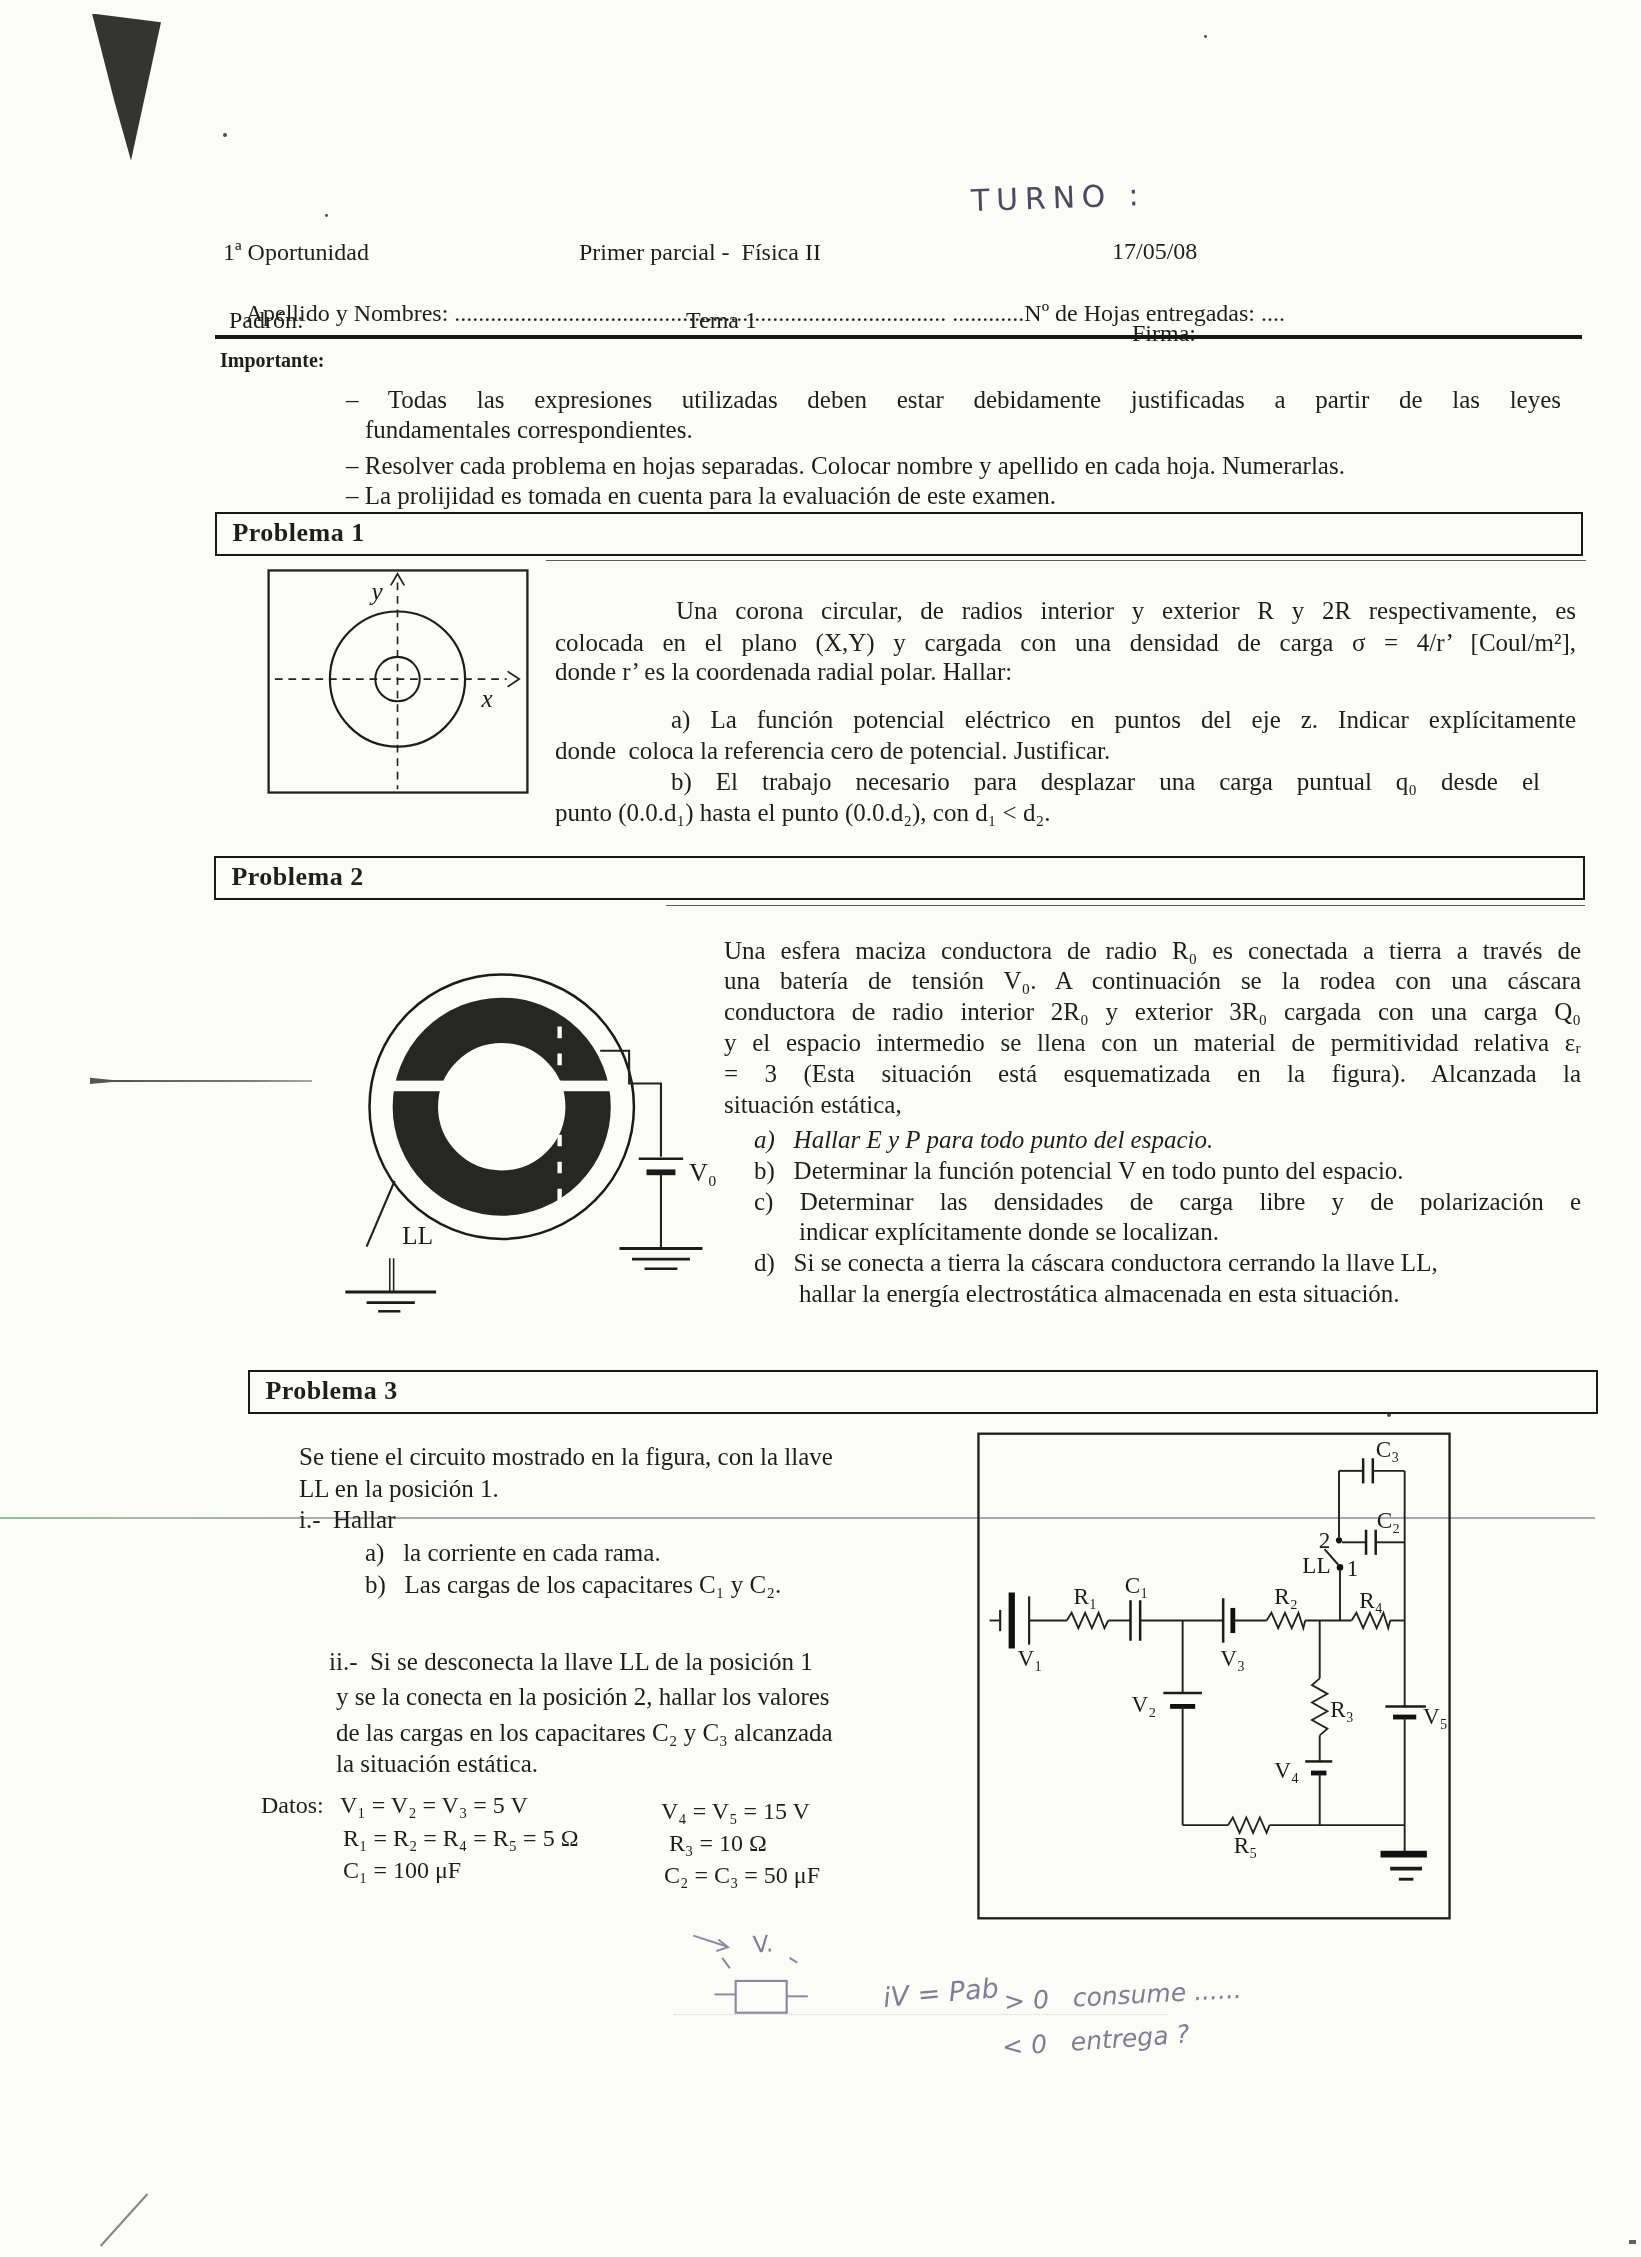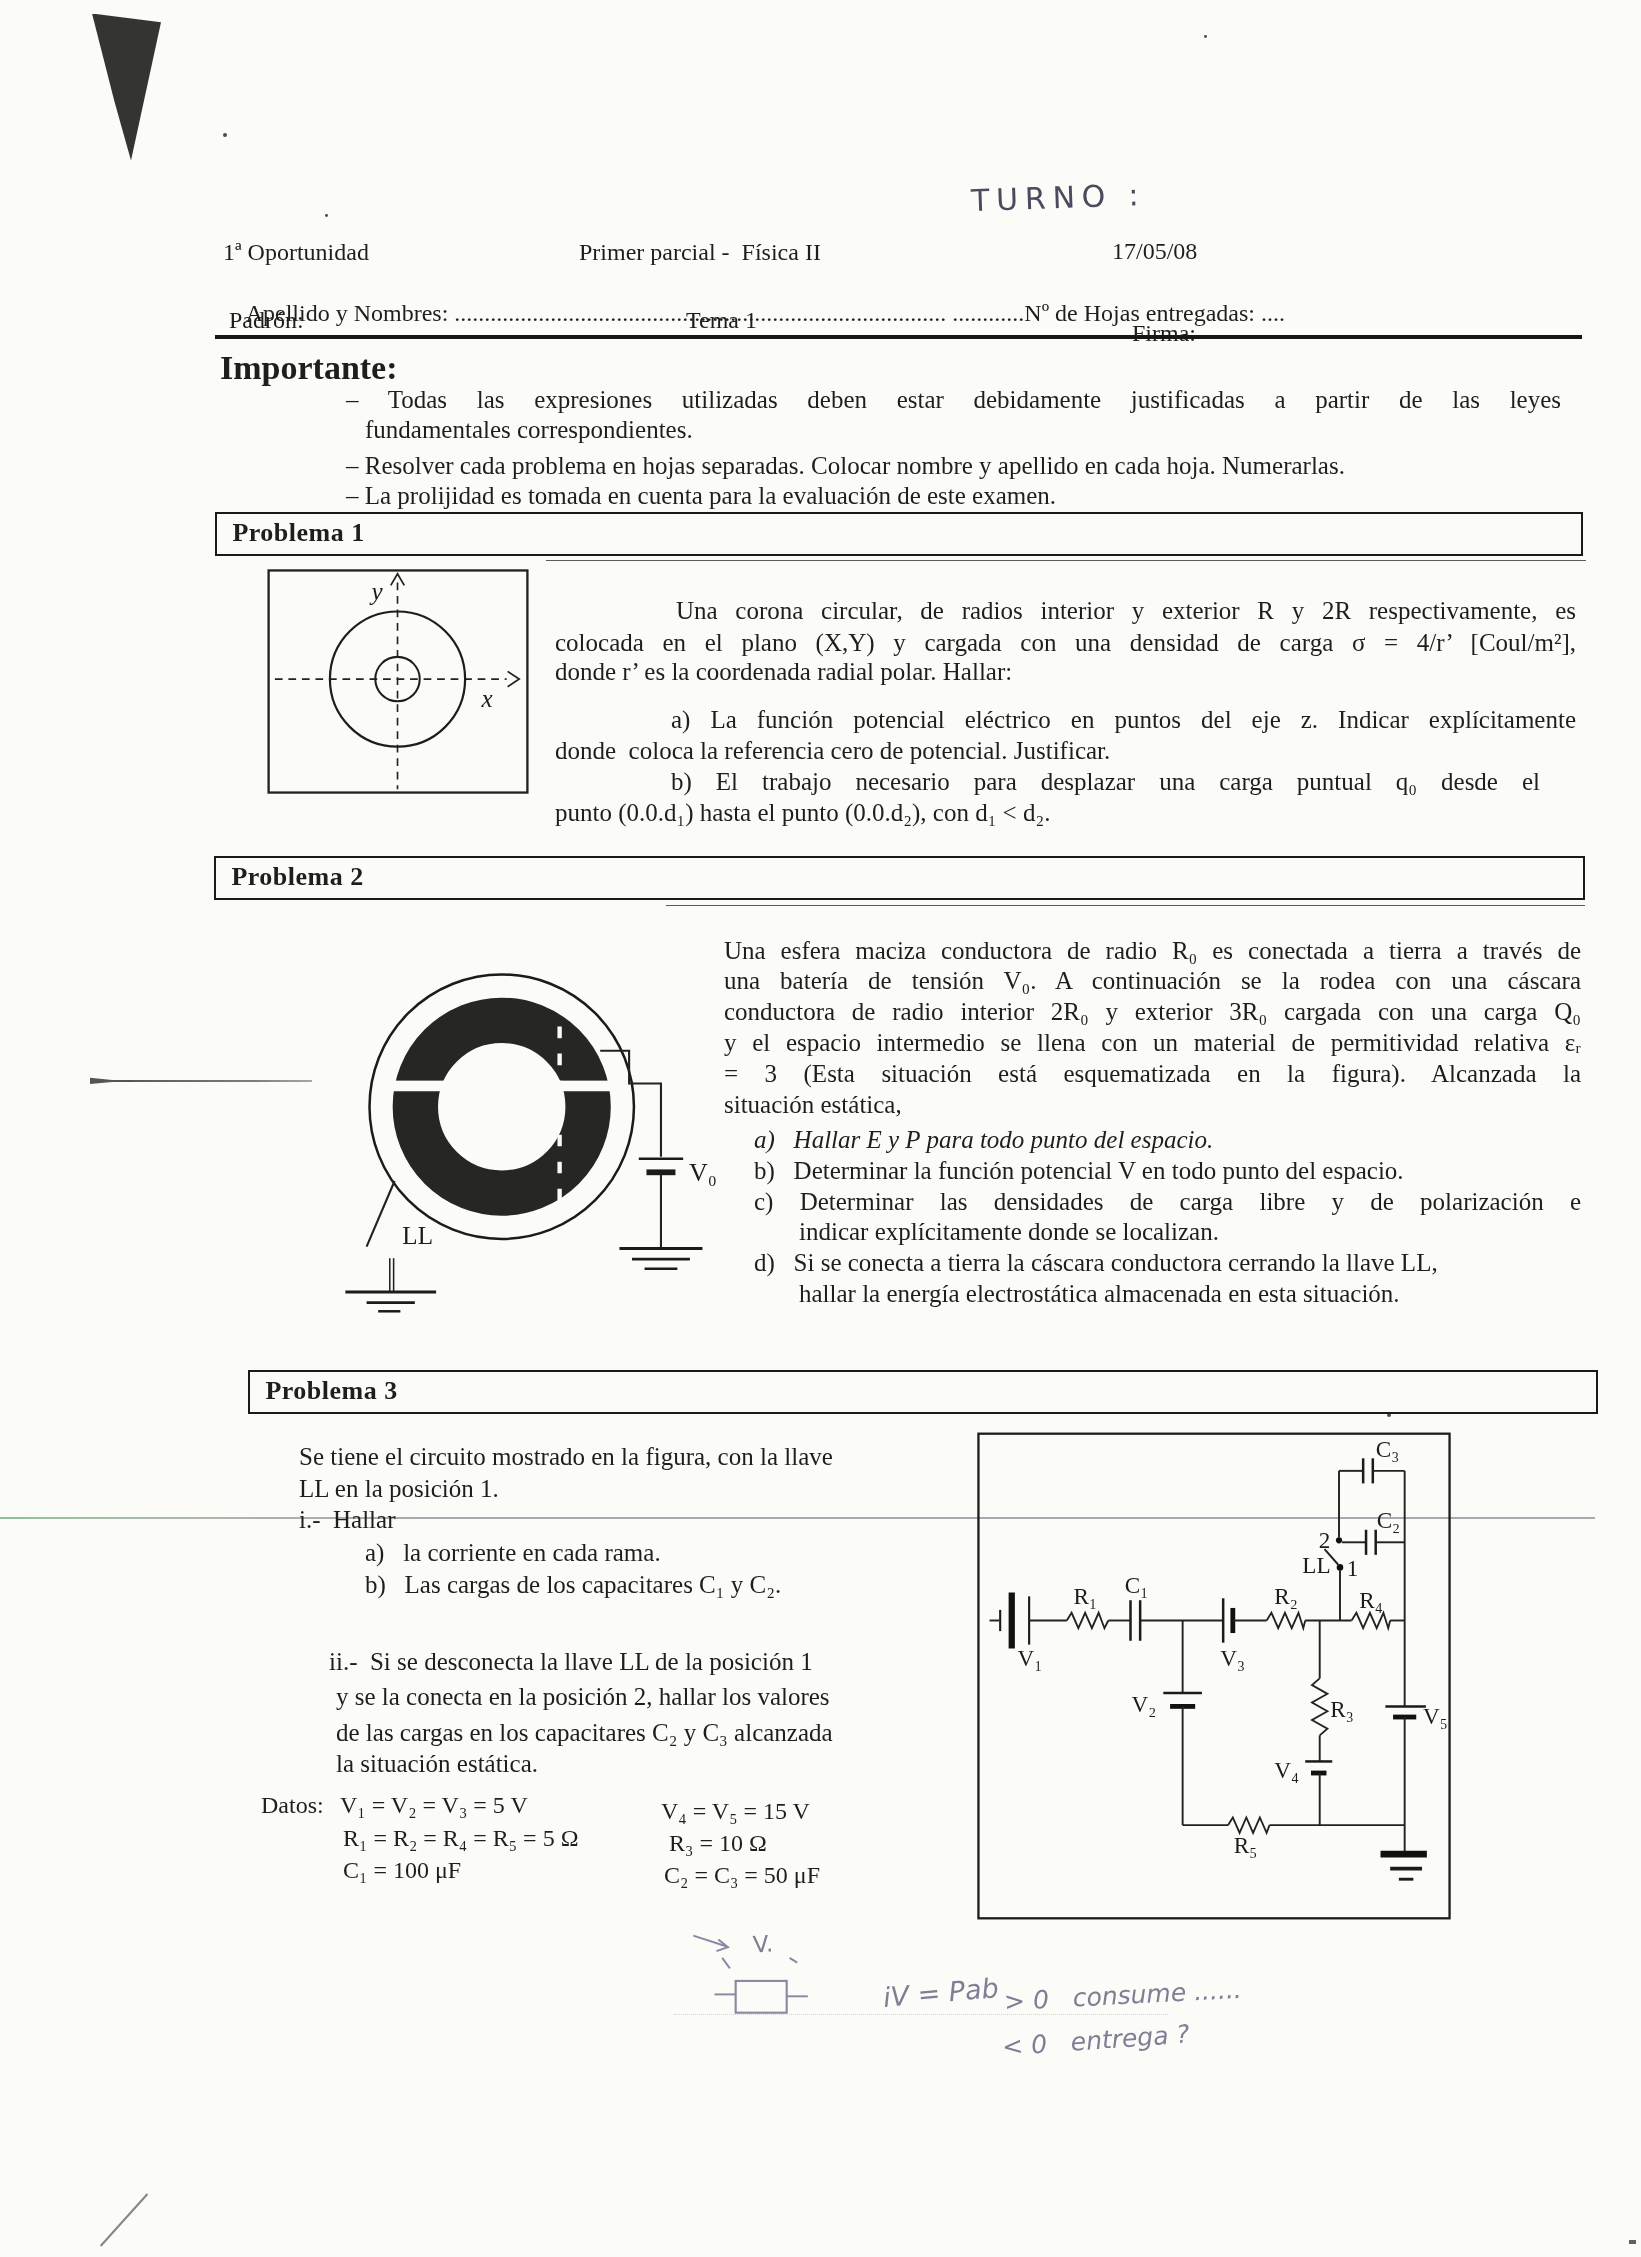--- a/index.html
+++ b/index.html
@@ -44,21 +44,21 @@
   <div class="t sm" style="left:223px;top:273px;">
     <span>Apellido y Nombres: </span><span>.................................................................................. ............</span><span>Nº de Hojas entregadas: ....</span>
   </div>
 
   <div class="t sm" style="left:229px;top:307px;">Padrón:</div>
   <div class="t sm" style="left:686px;top:307px;">Tema 1</div>
   <div class="t sm" style="left:1132px;top:307px;margin-top:13px;">Firma:</div>
 
   <div class="rule" style="left:215px;top:335px;width:1367px;height:4.3px;"></div>
 
-  <div class="t b" style="left:220px;top:349px;font-size:34px;">Importante:</div>
+  <div class="t b" style="left:220px;top:349px;font-size:20px;">Importante:</div>
   <div class="t j" style="left:346px;top:386px;width:1215px;">– Todas las expresiones utilizadas deben estar debidamente justificadas a partir de las leyes</div>
   <div class="t" style="left:365px;top:416px;">fundamentales correspondientes.</div>
   <div class="t" style="left:346px;top:452px;">– Resolver cada problema en hojas separadas. Colocar nombre y apellido en cada hoja. Numerarlas.</div>
   <div class="t" style="left:346px;top:482px;">– La prolijidad es tomada en cuenta para la evaluación de este examen.</div>
 
   <div class="bar" style="left:215px;top:512px;width:1364px;height:40px;">
     <div class="lbl">Problema 1</div>
   </div>
   <div class="rule" style="left:546px;top:560px;width:1040px;height:1.4px;opacity:.7;"></div>
 

